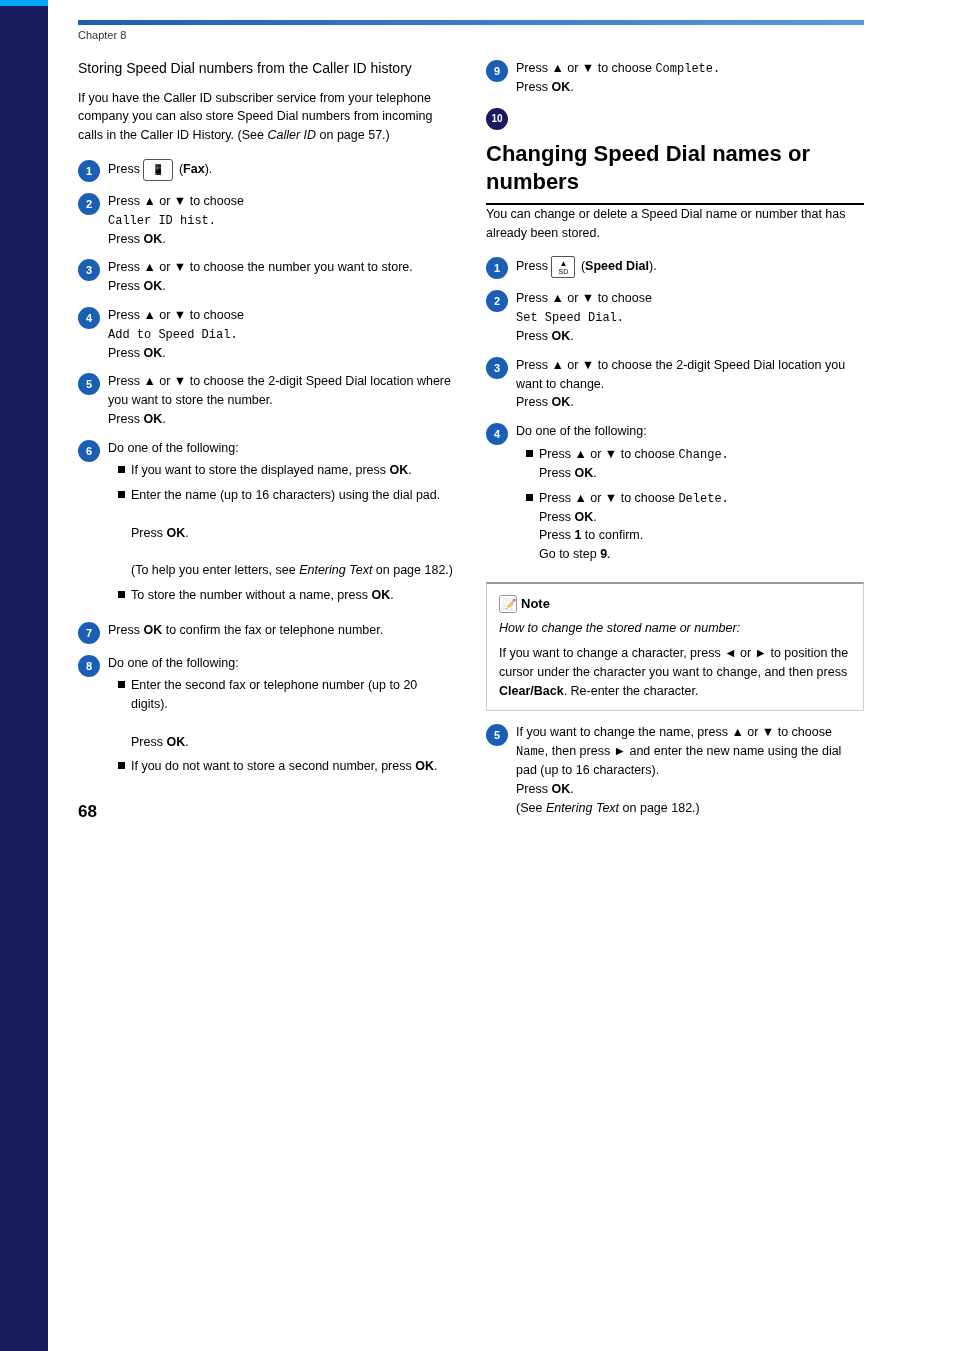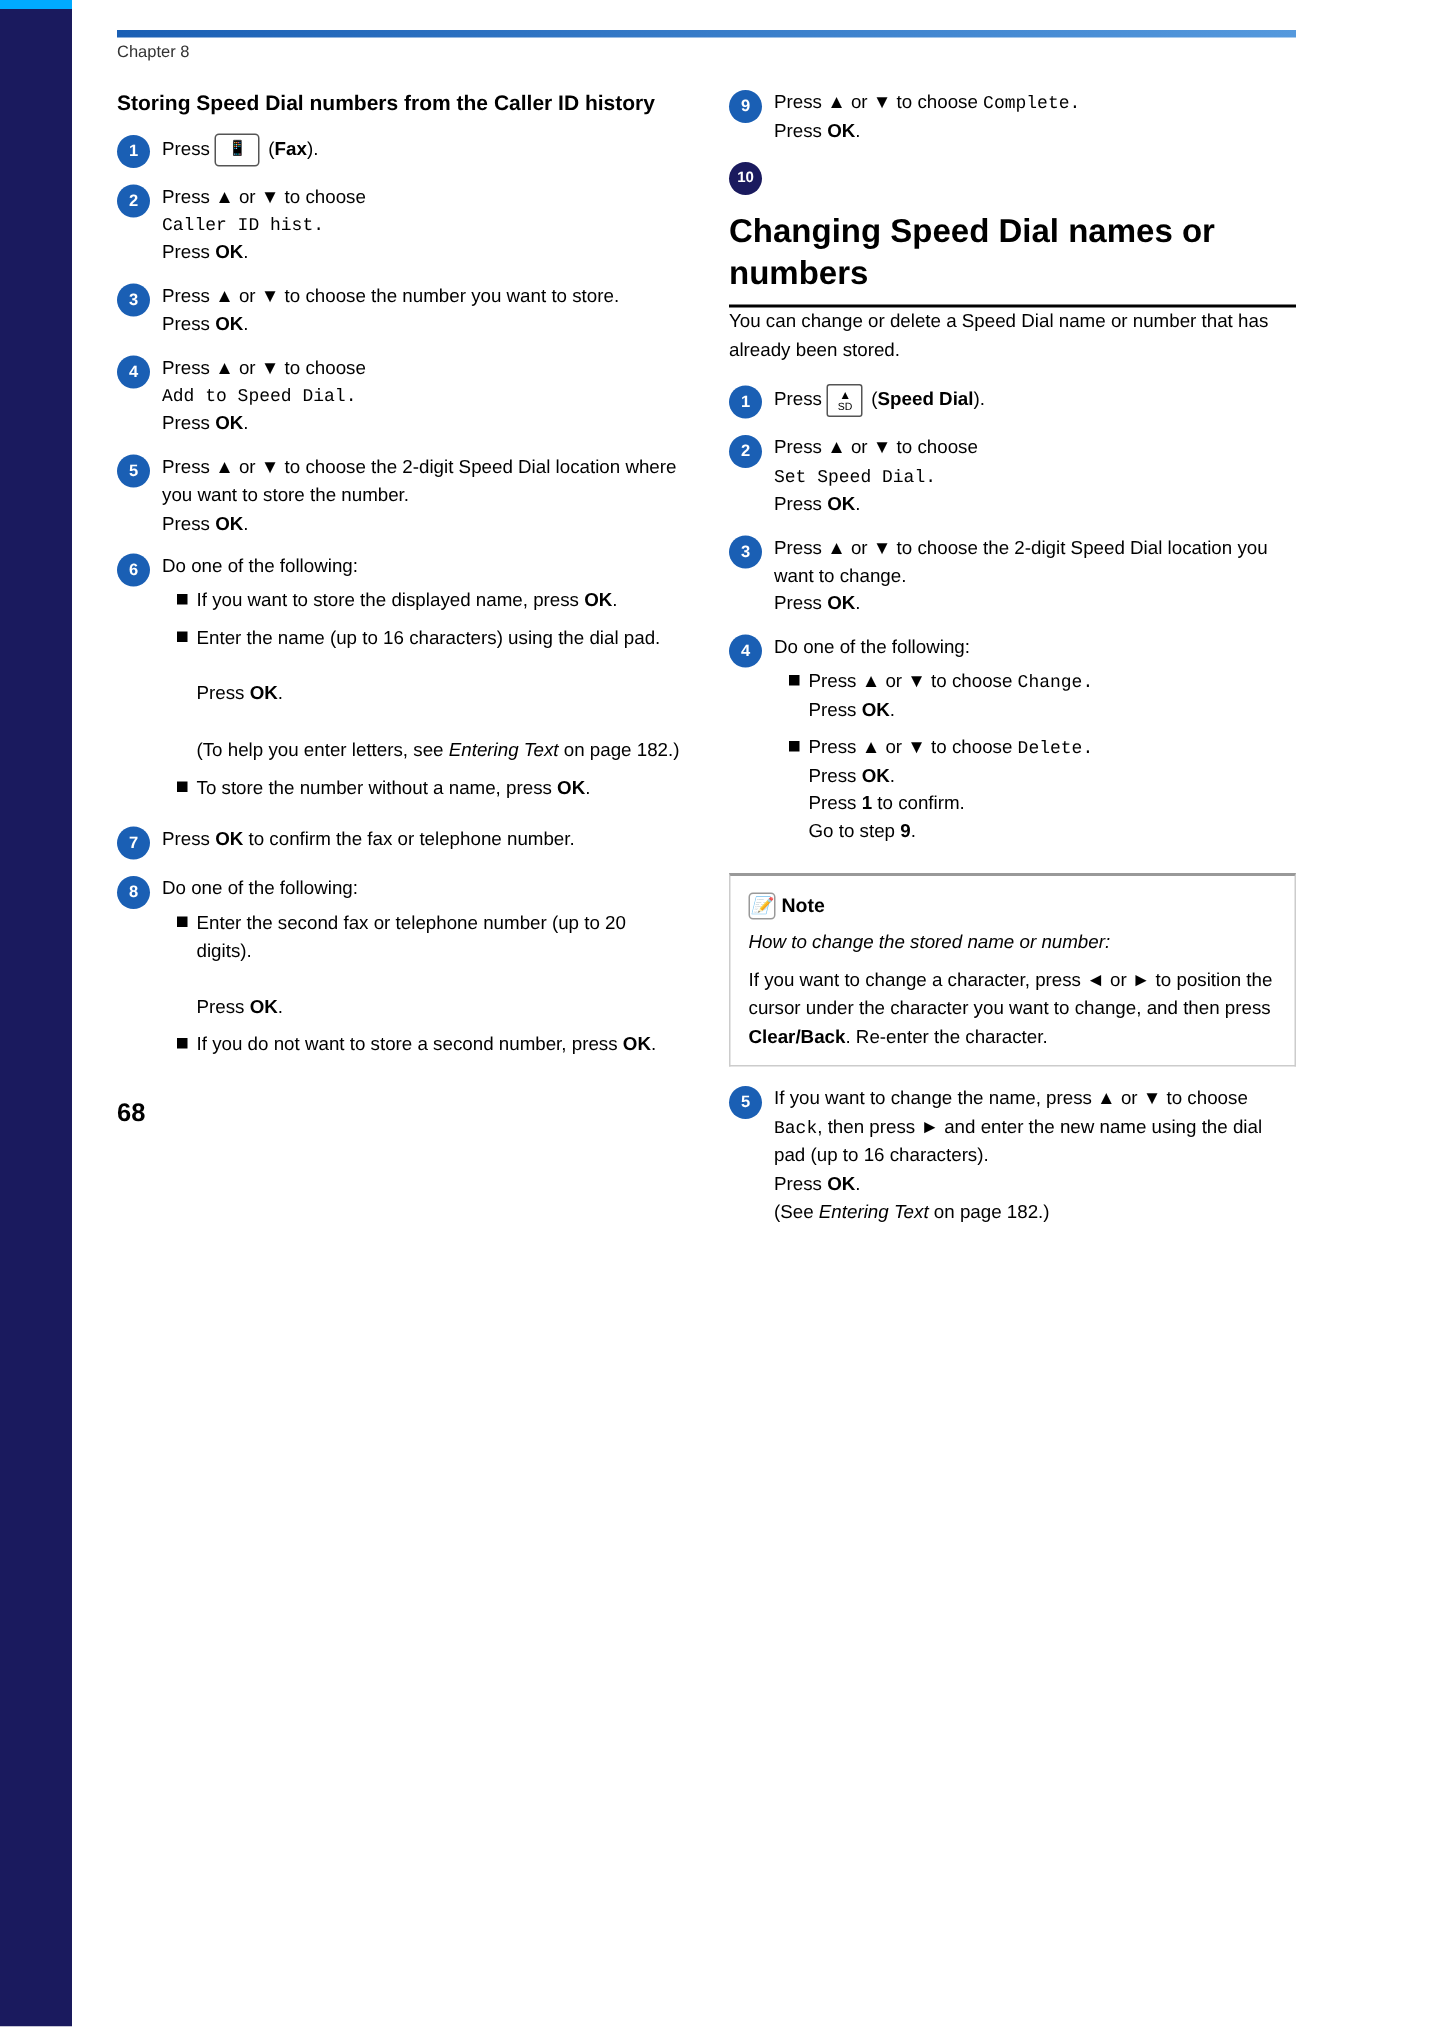--- a/index.html
+++ b/index.html
@@ -49,21 +49,21 @@
     }
     .col-left {
       flex: 1;
       max-width: 400px;
     }
     .col-right {
       flex: 1;
     }
     .section-title {
       font-size: 14px;
-      font-weight: bold;
+      font-weight: normal;
       margin-bottom: 10px;
       line-height: 1.4;
     }
     .section-intro {
       font-size: 12.5px;
       line-height: 1.5;
       margin-bottom: 14px;
     }
     .step {
       display: flex;
@@ -200,20 +200,23 @@
     <div class="left-bar-accent"></div>
   </div>
   <div class="content">
     <div class="top-accent-bar"></div>
     <div class="chapter-label">Chapter 8</div>
 
     <div class="two-col">
 
       <div class="col-left">
         <div class="section-title">Storing Speed Dial numbers from the Caller ID history</div>
+        <div class="section-intro">
+          If you have the Caller ID subscriber service from your telephone company you can also store Speed Dial numbers from incoming calls in the Caller ID History. (See <em>Caller ID</em> on page 57.)
+        </div>
 
         <div class="step">
           <div class="step-num blue">1</div>
           <div class="step-content">
             Press <span class="fax-icon">📱</span> (<strong>Fax</strong>).
           </div>
         </div>
 
         <div class="step">
           <div class="step-num blue">2</div>
@@ -369,21 +372,21 @@
             <em>How to change the stored name or number:</em>
           </div>
           <div>
             If you want to change a character, press ◄ or ► to position the cursor under the character you want to change, and then press <strong>Clear/Back</strong>. Re-enter the character.
           </div>
         </div>
 
         <div class="step">
           <div class="step-num blue">5</div>
           <div class="step-content">
-            If you want to change the name, press ▲ or ▼ to choose <code>Back</code>, then press ► and enter the new name using the dial pad (up to 16 characters).<br>
+            If you want to change the name, press ▲ or ▼ to choose <code>Name</code>, then press ► and enter the new name using the dial pad (up to 16 characters).<br>
             Press <strong>OK</strong>.<br>
             (See <em>Entering Text</em> on page 182.)
           </div>
         </div>
 
       </div>
     </div>
   </div>
 </div>
 

